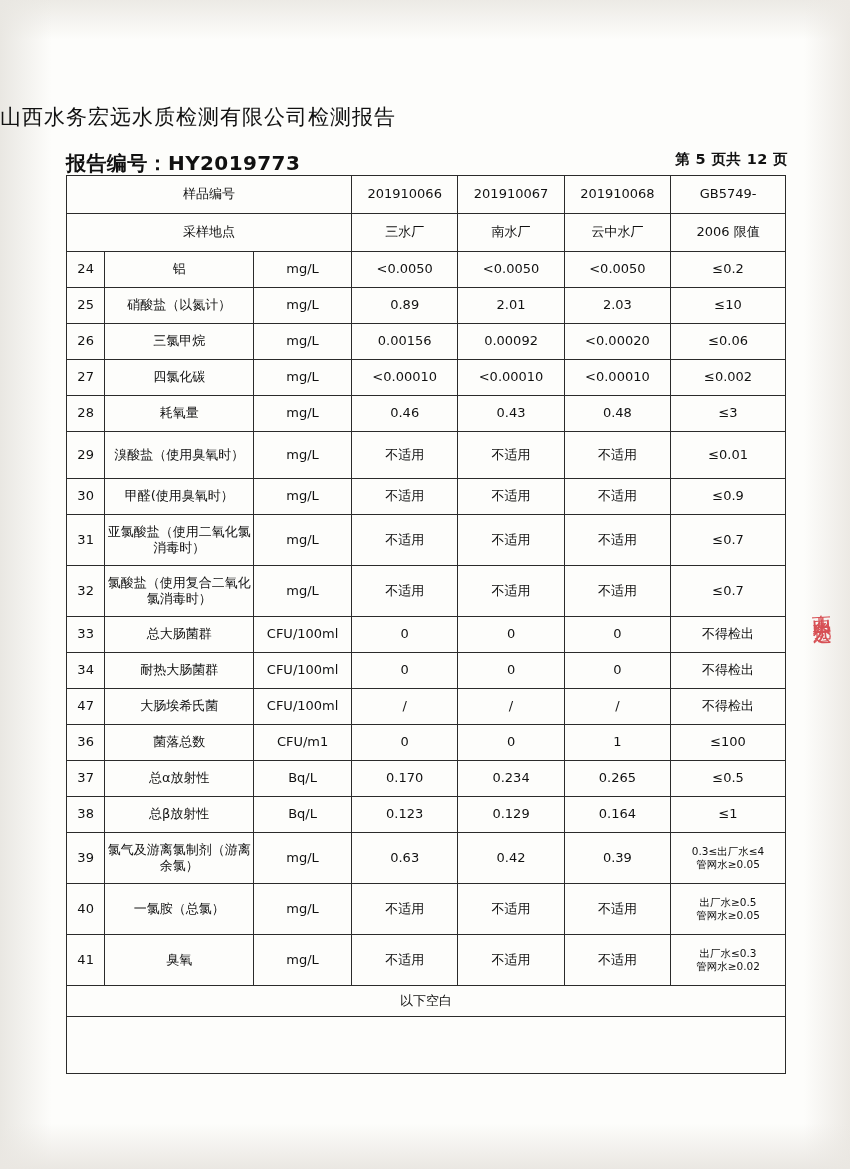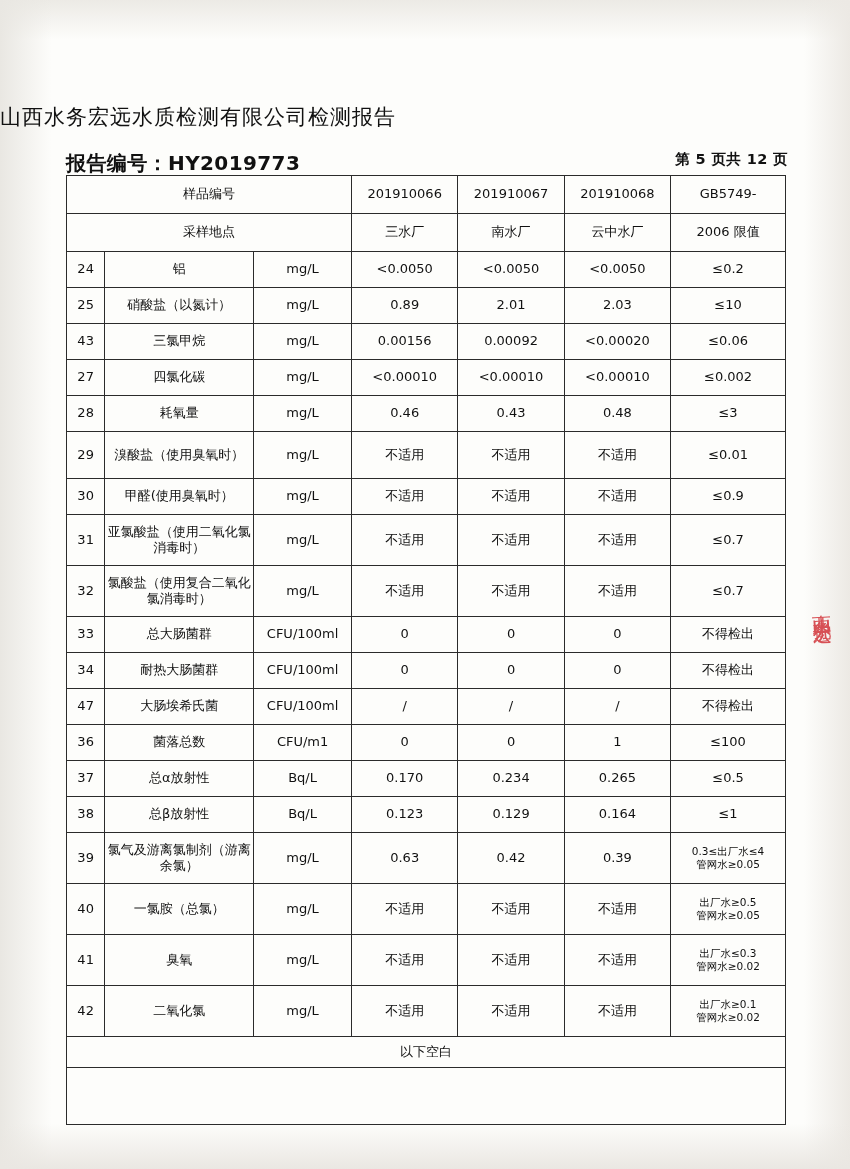--- a/index.html
+++ b/index.html
@@ -214,21 +214,21 @@
         <tr class="r">
           <td class="idx">25</td>
           <td class="item cn">硝酸盐（以氮计）</td>
           <td class="unit">mg/L</td>
           <td class="val cn">0.89</td>
           <td class="val cn">2.01</td>
           <td class="val cn">2.03</td>
           <td class="limit cn">≤10</td>
         </tr>
         <tr class="r">
-          <td class="idx">43</td>
+          <td class="idx">26</td>
           <td class="item cn">三氯甲烷</td>
           <td class="unit">mg/L</td>
           <td class="val cn">0.00156</td>
           <td class="val cn">0.00092</td>
           <td class="val cn">&lt;0.00020</td>
           <td class="limit cn">≤0.06</td>
         </tr>
         <tr class="r">
           <td class="idx">27</td>
           <td class="item cn">四氯化碳</td>
@@ -357,29 +357,20 @@
         </tr>
         <tr class="r3">
           <td class="idx">41</td>
           <td class="item cn">臭氧</td>
           <td class="unit">mg/L</td>
           <td class="val cn">不适用</td>
           <td class="val cn">不适用</td>
           <td class="val cn">不适用</td>
           <td class="limit cn small">出厂水≤0.3<br>管网水≥0.02</td>
         </tr>
-        <tr class="r3">
-          <td class="idx">42</td>
-          <td class="item cn">二氧化氯</td>
-          <td class="unit">mg/L</td>
-          <td class="val cn">不适用</td>
-          <td class="val cn">不适用</td>
-          <td class="val cn">不适用</td>
-          <td class="limit cn small">出厂水≥0.1<br>管网水≥0.02</td>
-        </tr>
         <tr>
           <td class="blank-note cn" colspan="7">以下空白</td>
         </tr>
         <tr>
           <td class="blank-fill" colspan="7"></td>
         </tr>
       </tbody>
   </table>
 
   <div class="stamp">山西水务宏远</div>

